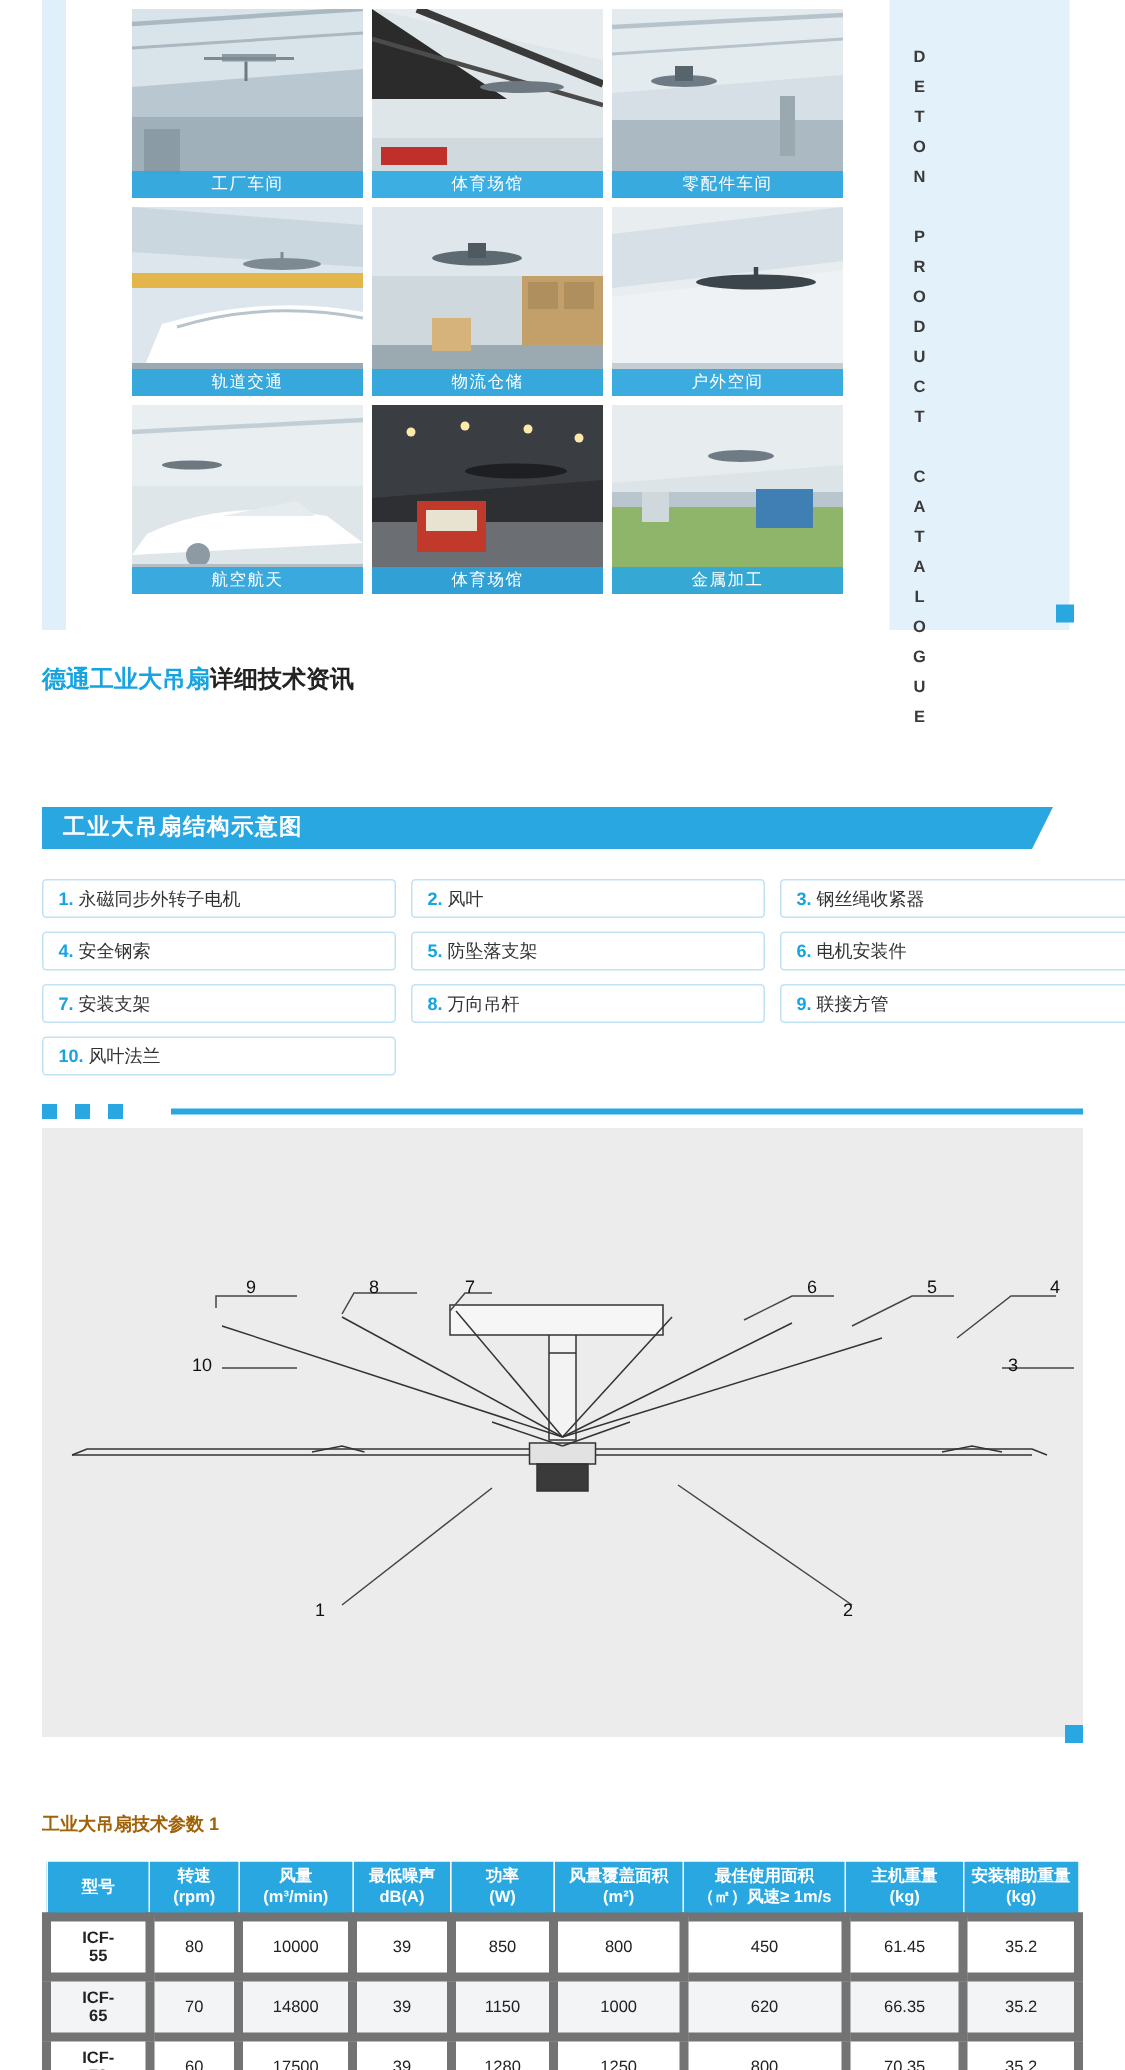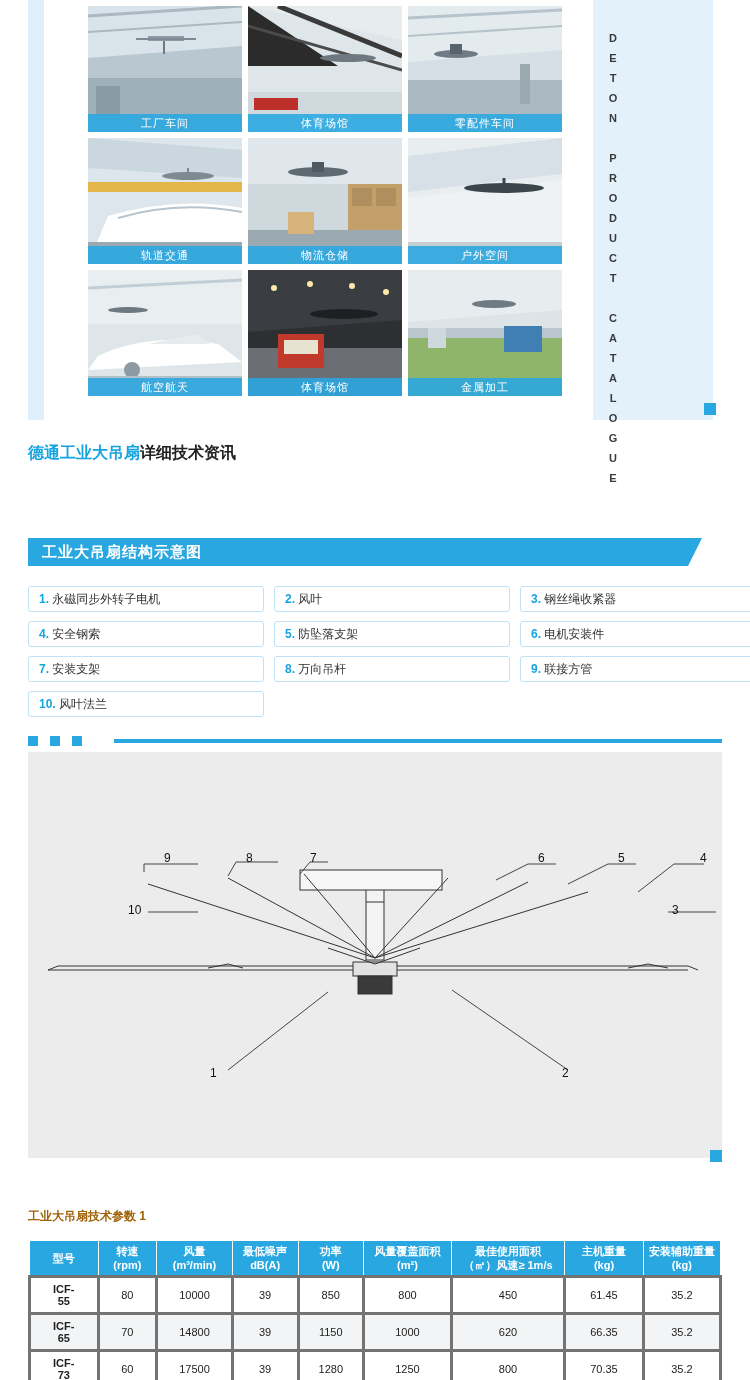--- a/index.html
+++ b/index.html
@@ -74,21 +74,21 @@
 
   
   .tbl-title{position:absolute;left:28px;top:1208px;font-size:12px;font-weight:bold;color:#a16207;}
   table.spec{
     position:absolute;left:28px;top:1240px;width:694px;border-collapse:collapse;font-size:11px;
   }
   table.spec th{
     background:#29a7e1;color:#fff;border:1px solid #fff;font-weight:bold;line-height:14px;padding:3px 2px;
   }
   table.spec td{
-    border:3px solid #737373;text-align:center;padding:5px 19px;color:#222;background:#fff;
+    border:6px solid #737373;text-align:center;padding:5px 19px;color:#222;background:#fff;
   }
   table.spec td.model{font-weight:bold;}
   table.spec tr.alt td{background:#f3f4f5;}
 </style>
 </head>
 <body>
 
 <div class="page">
 
   <div class="gallery-wrap">

